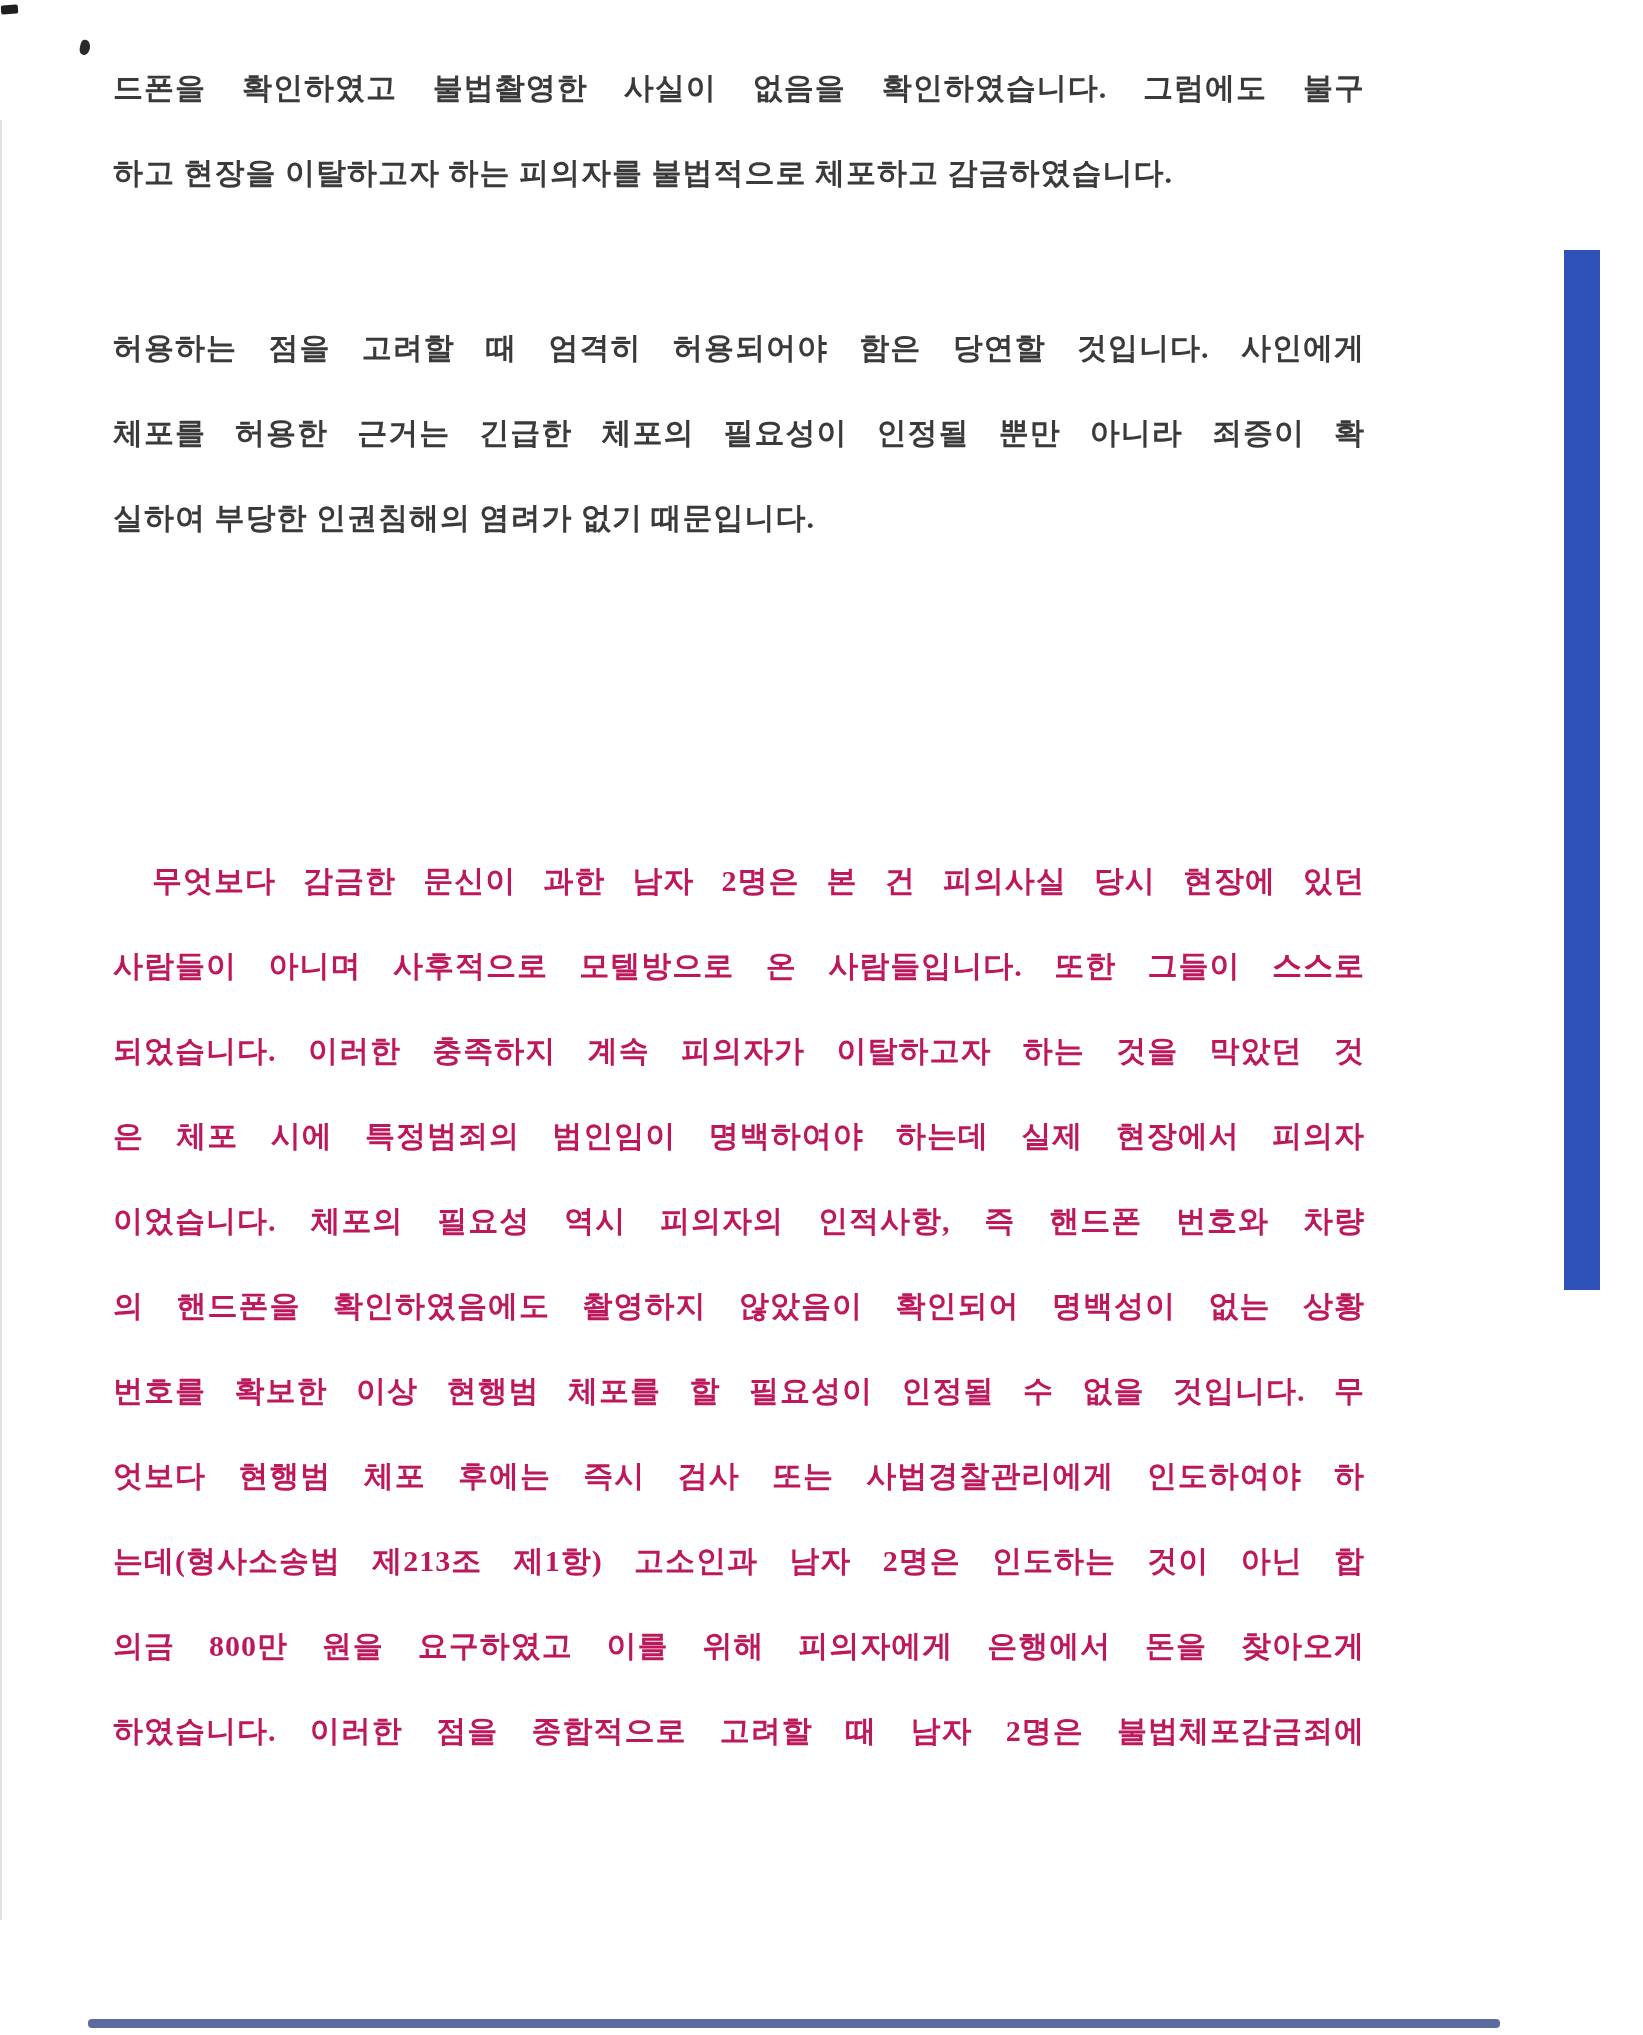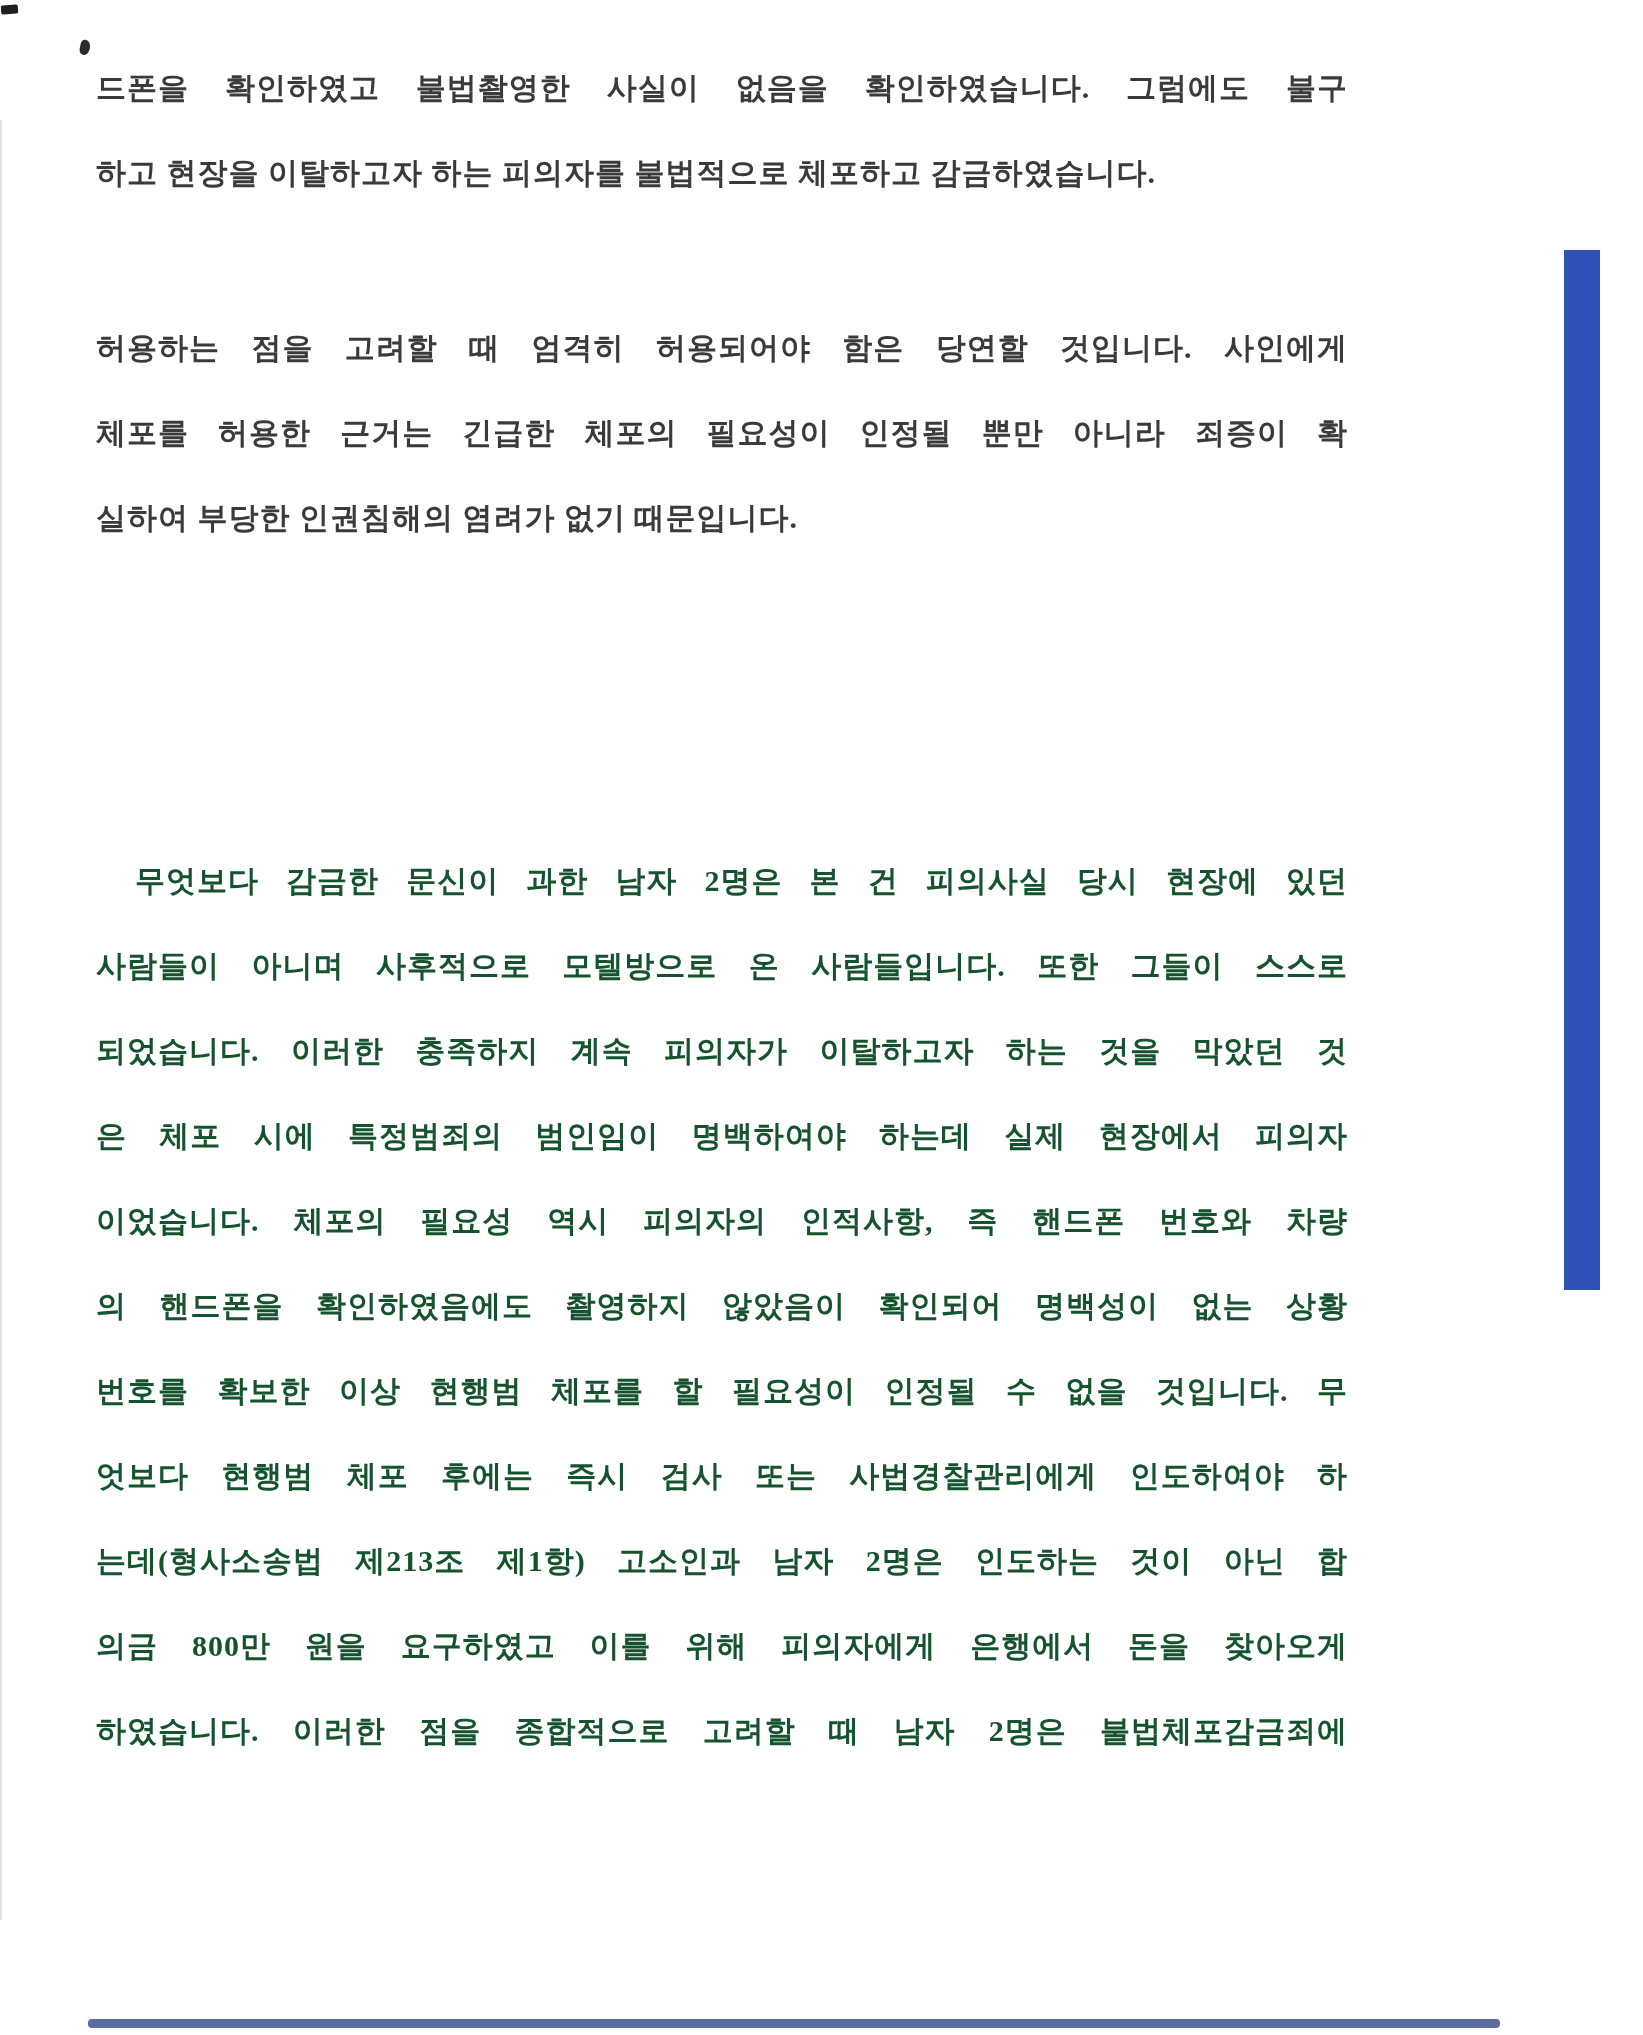--- a/index.html
+++ b/index.html
@@ -45,21 +45,21 @@
     top: 40px;
     width: 10px;
     height: 15px;
     background: #2a2a2a;
     border-radius: 40% 60% 55% 45%;
     transform: rotate(12deg);
   }
   
   .para {
     position: absolute;
-    left: 96px;
+    left: 113px;
     width: 1252px;
     color: #3a3a3a;
     font-size: 30px;
     font-weight: 600;
     letter-spacing: 1px;
   }
   .para-1 { top: 45px; }
   .para-2 { top: 305px; }
   .para-3 { top: 838px; }
   .line {
@@ -108,21 +108,21 @@
     <div class="line">드폰을 확인하였고 불법촬영한 사실이 없음을 확인하였습니다. 그럼에도 불구</div>
     <div class="line short">하고 현장을 이탈하고자 하는 피의자를 불법적으로 체포하고 감금하였습니다.</div>
   </div>
 
   <div class="para para-2" style="color: rgb(58, 58, 58);">
     <div class="line">허용하는 점을 고려할 때 엄격히 허용되어야 함은 당연할 것입니다. 사인에게</div>
     <div class="line">체포를 허용한 근거는 긴급한 체포의 필요성이 인정될 뿐만 아니라 죄증이 확</div>
     <div class="line short">실하여 부당한 인권침해의 염려가 없기 때문입니다.</div>
   </div>
 
-  <div class="para para-3" style="color: #14532d;">
+  <div class="para para-3" style="color: #be185d;">
     <div class="line indent">무엇보다 감금한 문신이 과한 남자 2명은 본 건 피의사실 당시 현장에 있던</div>
     <div class="line">사람들이 아니며 사후적으로 모텔방으로 온 사람들입니다. 또한 그들이 스스로</div>
     <div class="line">되었습니다. 이러한 충족하지 계속 피의자가 이탈하고자 하는 것을 막았던 것</div>
     <div class="line">은 체포 시에 특정범죄의 범인임이 명백하여야 하는데 실제 현장에서 피의자</div>
     <div class="line">이었습니다. 체포의 필요성 역시 피의자의 인적사항, 즉 핸드폰 번호와 차량</div>
     <div class="line">의 핸드폰을 확인하였음에도 촬영하지 않았음이 확인되어 명백성이 없는 상황</div>
     <div class="line">번호를 확보한 이상 현행범 체포를 할 필요성이 인정될 수 없을 것입니다. 무</div>
     <div class="line">엇보다 현행범 체포 후에는 즉시 검사 또는 사법경찰관리에게 인도하여야 하</div>
     <div class="line">는데(형사소송법 제213조 제1항) 고소인과 남자 2명은 인도하는 것이 아닌 합</div>
     <div class="line">의금 800만 원을 요구하였고 이를 위해 피의자에게 은행에서 돈을 찾아오게</div>

